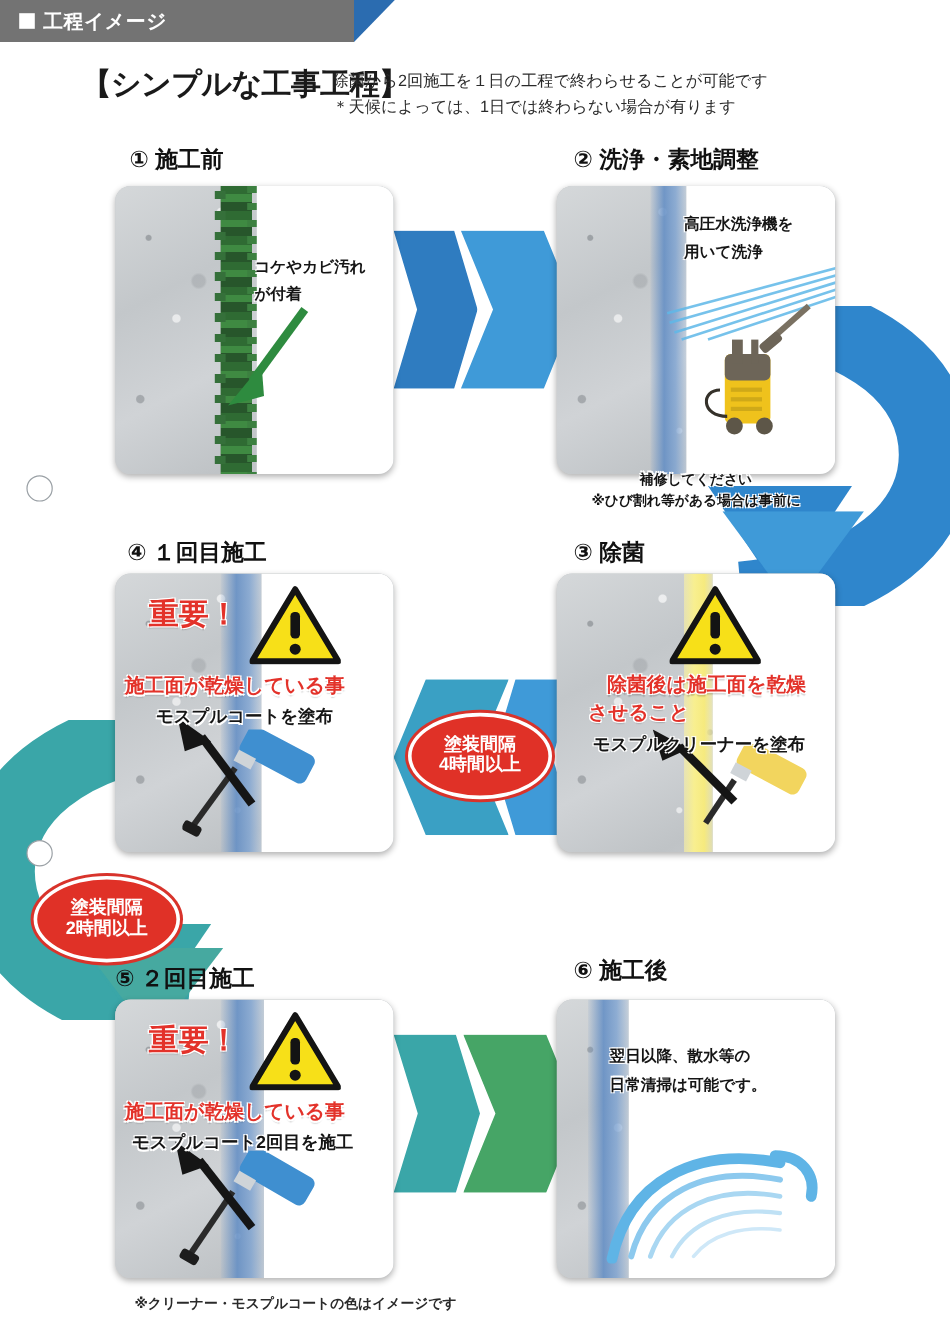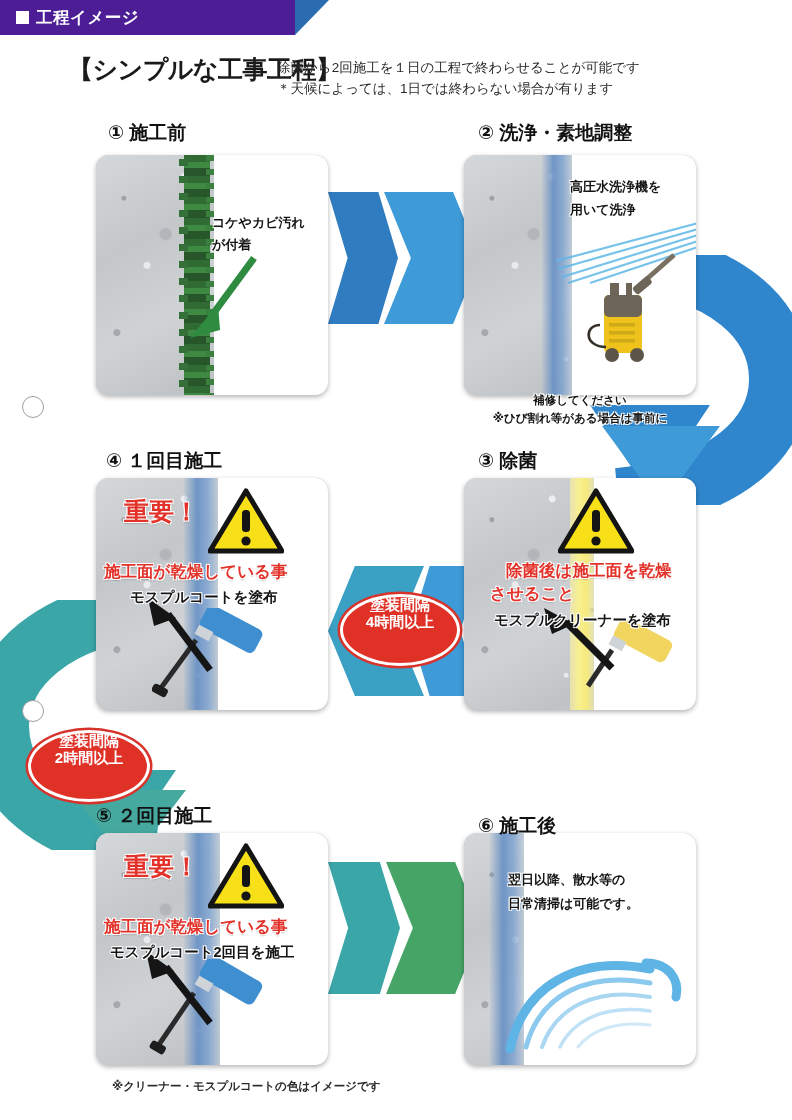--- a/index.html
+++ b/index.html
@@ -7,21 +7,21 @@
     width: 792px; height: 1120px;
     background: #ffffff;
     font-family: "Liberation Sans", "DejaVu Sans", sans-serif;
     overflow: hidden;
   }
   #root { position: relative; width: 792px; height: 1120px; }
 
   
   .banner {
     position: absolute; left: 0; top: 0; width: 295px; height: 35px;
-    background: #4c1d95; display: flex; align-items: center;
+    background: #737373; display: flex; align-items: center;
   }
   .banner::after {
     content: ""; position: absolute; right: -34px; top: 0;
     width: 0; height: 0;
     border-top: 35px solid #2b6cb0;
     border-right: 34px solid transparent;
   }
   .banner-sq {
     width: 13px; height: 13px; background: #ffffff; margin-left: 16px; margin-right: 7px;
   }
@@ -112,21 +112,21 @@
   
   .ucurve { position:absolute; z-index:4; }
 
   
   .oval {
     position:absolute; z-index: 20;
     border-radius: 50%;
     background: #e03127;
     border: 3px solid #ffffff;
     box-shadow: 0 0 0 2.5px #d8332b;
-    display:flex; flex-direction:column; align-items:center; justify-content:flex-start;
+    display:flex; flex-direction:column; align-items:center; justify-content:center;
     color:#ffffff; font-weight:bold; line-height:1.12;
   }
 
   
   .ptext { position:absolute; z-index: 16; white-space:nowrap; }
   .red-bold {
     color:#e3322a; font-weight:bold;
     text-shadow: 1px 1px 0 #fff, -1px 1px 0 #fff, 1px -1px 0 #fff, -1px -1px 0 #fff, 0 2px 1px rgba(0,0,0,.18);
   }
   .blk-bold {
@@ -340,21 +340,21 @@
     <circle cx="38" cy="53" r="4.6" fill="#141414"></circle>
   </svg>
   <div class="ptext red-bold" style="left:104px; top:916px; font-size:16.5px;">施工面が乾燥している事</div>
   <div class="ptext blk-bold" style="left:110px; top:943px; font-size:14.5px;">モスプルコート2回目を施工</div>
 
   <div class="chev" style="left:328px; top:862px; width:154px; height:132px;">
     <div class="blk" style="left:0; width:72px; background:#3aa6a8;"></div>
     <div class="blk" style="left:58px; width:96px; background:#46a566;"></div>
   </div>
 
-  <div class="step-head" style="left:478px; top:813px;">⑥ 施工後</div>
+  <div class="step-head" style="left:478px; top:796px;">⑥ 施工後</div>
 
   <div class="card" style="left:464px; top:833px; width:232px; height:232px;">
     <div class="concrete"></div>
     <div class="wet-band" style="left:26px; width:34px;"></div>
     <div class="white-half" style="left:60px;"></div>
     <svg style="position:absolute; left:36px; top:90px; width:196px; height:130px;" viewBox="0 0 196 130">
       <path d="M 10 126 C 24 62 78 32 150 46" fill="none" stroke="#5fb4e6" stroke-width="9" stroke-linecap="round"></path>
       <path d="M 26 124 C 40 72 86 48 150 60" fill="none" stroke="#8cc9ee" stroke-width="5" stroke-linecap="round"></path>
       <path d="M 42 124 C 56 84 96 64 150 74" fill="none" stroke="#a9d7f2" stroke-width="4" stroke-linecap="round"></path>
       <path d="M 60 124 C 74 96 106 82 150 88" fill="none" stroke="#bfe1f5" stroke-width="3.5" stroke-linecap="round"></path>

